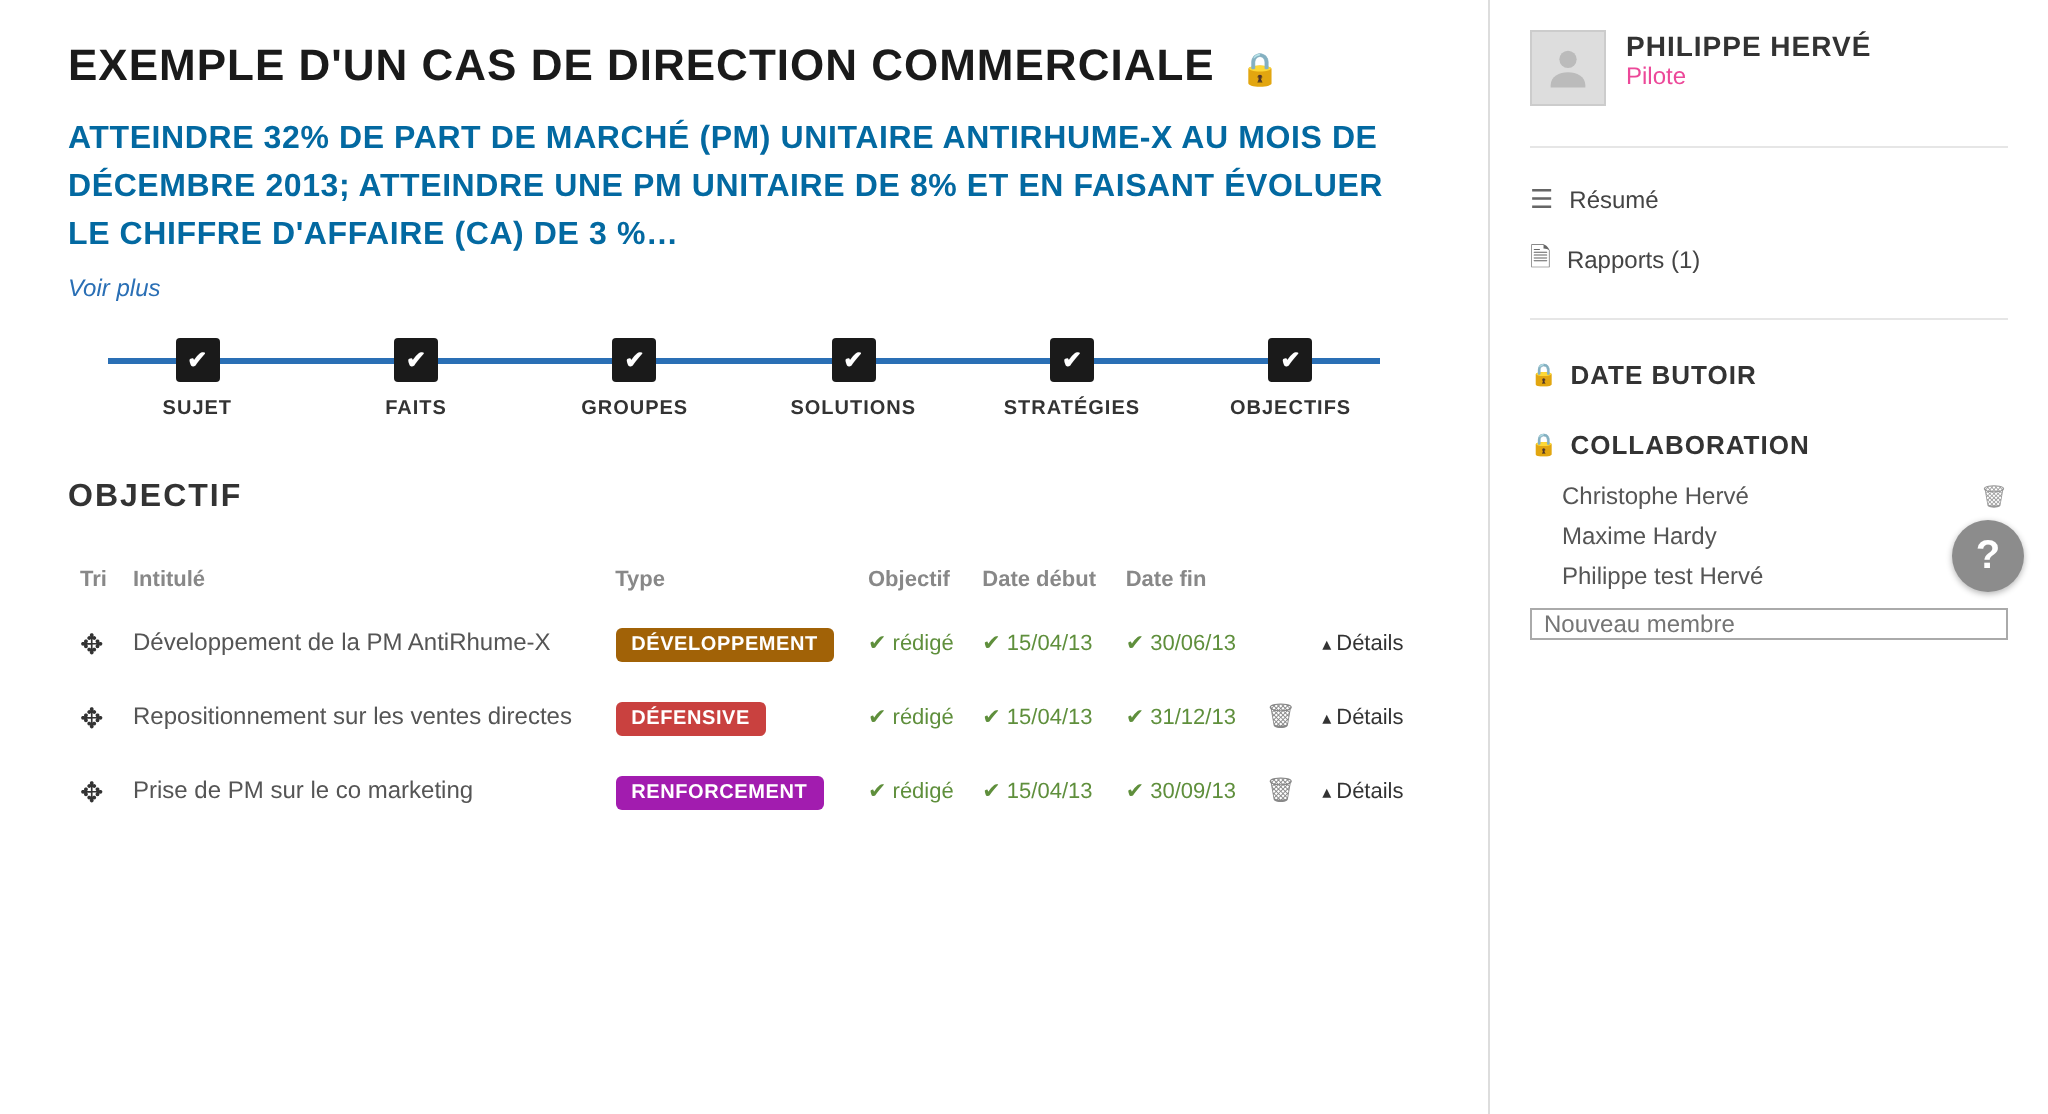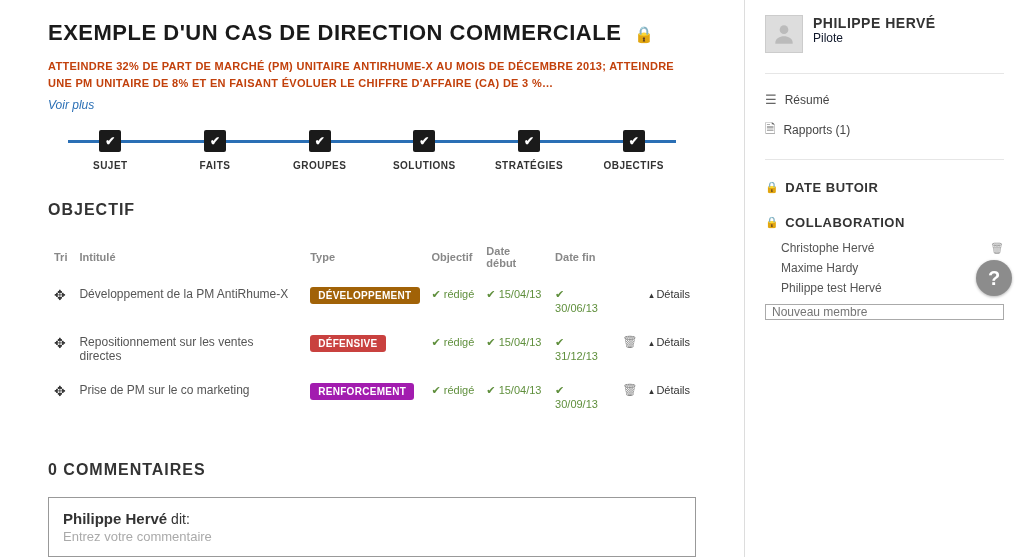--- a/index.html
+++ b/index.html
@@ -1,24 +1,24 @@
 <!DOCTYPE html>
 <html><head>
 <meta charset="utf-8">
 <style>
 * { box-sizing: border-box; margin: 0; padding: 0; }
 body { font-family: Arial, Helvetica, sans-serif; background: #fff; color: #333; font-size: 13px; }
 .wrapper { display: flex; width: 1024px; height: 557px; }
-.main { flex: 1; padding: 20px 48px; overflow-y: auto; }
+.main { flex: 1; padding: 20px 34px; overflow-y: auto; }
 .sidebar { width: 280px; border-left: 1px solid #ddd; padding: 15px 20px; background: #fff; }
 
 
 .page-title { font-size: 22px; font-weight: 900; letter-spacing: 0.5px; color: #1a1a1a; margin-bottom: 12px; font-family: Arial Black, Arial, sans-serif; }
 .page-title .lock { font-size: 16px; color: #666; margin-left: 6px; }
-.subtitle { font-size: 11px; font-weight: 900; color: #c2410c; line-height: 1.5; margin-bottom: 6px; letter-spacing: 0.3px; font-family: Arial Black, Arial, sans-serif; }
+.subtitle { font-size: 16px; font-weight: 900; color: #0369a1; line-height: 1.5; margin-bottom: 6px; letter-spacing: 0.3px; font-family: Arial Black, Arial, sans-serif; }
 .see-more { color: #2a6fb5; font-size: 12px; font-style: italic; cursor: pointer; display: inline-block; margin-bottom: 18px; }
 
 
 .steps { display: flex; align-items: flex-start; justify-content: space-between; position: relative; margin-bottom: 30px; padding: 0 10px; }
 .step-line { position: absolute; top: 10px; left: 20px; right: 20px; height: 3px; background: #2a6fb5; z-index: 0; }
 .step { display: flex; flex-direction: column; align-items: center; z-index: 1; flex: 1; }
 .step-box { width: 22px; height: 22px; background: #1a1a1a; display: flex; align-items: center; justify-content: center; color: #fff; font-size: 12px; font-weight: bold; border-radius: 2px; }
 .step-label { font-size: 10px; font-weight: 900; margin-top: 8px; letter-spacing: 0.5px; font-family: Arial Black, Arial, sans-serif; }
 
 
@@ -43,21 +43,21 @@
 .comments { margin-top: 40px; }
 .comment-box { border: 1px solid #999; padding: 12px 14px; margin-top: 14px; }
 .comment-author { font-size: 15px; font-weight: 900; font-family: Arial Black, Arial, sans-serif; }
 .comment-says { font-size: 14px; font-weight: 400; font-family: Arial, sans-serif; }
 .comment-placeholder { color: #aaa; font-size: 13px; margin-top: 2px; }
 
 
 .profile { display: flex; align-items: flex-start; gap: 10px; margin-bottom: 20px; }
 .avatar { width: 38px; height: 38px; background: #ddd; border: 1px solid #ccc; display: flex; align-items: center; justify-content: center; color: #999; font-size: 22px; }
 .profile-name { font-size: 14px; font-weight: 900; letter-spacing: 0.5px; font-family: Arial Black, Arial, sans-serif; }
-.profile-role { font-size: 12px; color: #0f172a; }
+.profile-role { font-size: 12px; color: #ec4899; }
 .side-link { display: flex; align-items: center; gap: 8px; padding: 6px 0; color: #444; font-size: 12px; cursor: pointer; }
 .side-link .icon { font-size: 13px; color: #666; }
 .side-section { margin-top: 20px; }
 .side-heading { font-size: 13px; font-weight: 900; letter-spacing: 0.5px; display: flex; align-items: center; gap: 6px; margin-bottom: 8px; font-family: Arial Black, Arial, sans-serif; }
 .side-heading .icon { color: #888; font-size: 11px; }
 .side-text { font-size: 12px; color: #555; padding: 4px 0 4px 16px; }
 .collab-row { display: flex; justify-content: space-between; align-items: center; padding: 3px 0 3px 16px; font-size: 12px; color: #555; gap: 16px; }
 .collab-row .trash { color: #999; cursor: pointer; font-size: 11px; }
 .new-member { width: 100%; padding: 0 6px; border: 1px solid #aaa; font-size: 12px; margin-top: 6px; margin-left: 0; color: #888; }
 
@@ -148,29 +148,20 @@
           <td><span class="badge badge-ren">RENFORCEMENT</span></td>
           <td><span class="check-txt">rédigé</span></td>
           <td><span class="check-txt">15/04/13</span></td>
           <td><span class="check-txt">30/09/13</span></td>
           <td><span class="trash-icon">🗑</span></td>
           <td><span class="details-link">Détails</span></td>
         </tr>
       </tbody>
     </table>
 
-    <div class="comments">
-      <h2 class="section-heading">0 COMMENTAIRES</h2>
-      <div class="comment-box">
-        <div>
-          <span class="comment-author">Philippe Hervé</span><span class="comment-says"> dit:</span>
-        </div>
-        <div class="comment-placeholder">Entrez votre commentaire</div>
-      </div>
-    </div>
   </div>
 
   <div class="sidebar">
     <div class="profile">
       <div class="avatar">
         <svg width="26" height="26" viewBox="0 0 24 24" fill="#bbb">
             <circle cx="12" cy="8" r="4"></circle>
             <path d="M4 20c0-4 4-6 8-6s8 2 8 6v1H4z"></path>
           </svg>
       </div>

